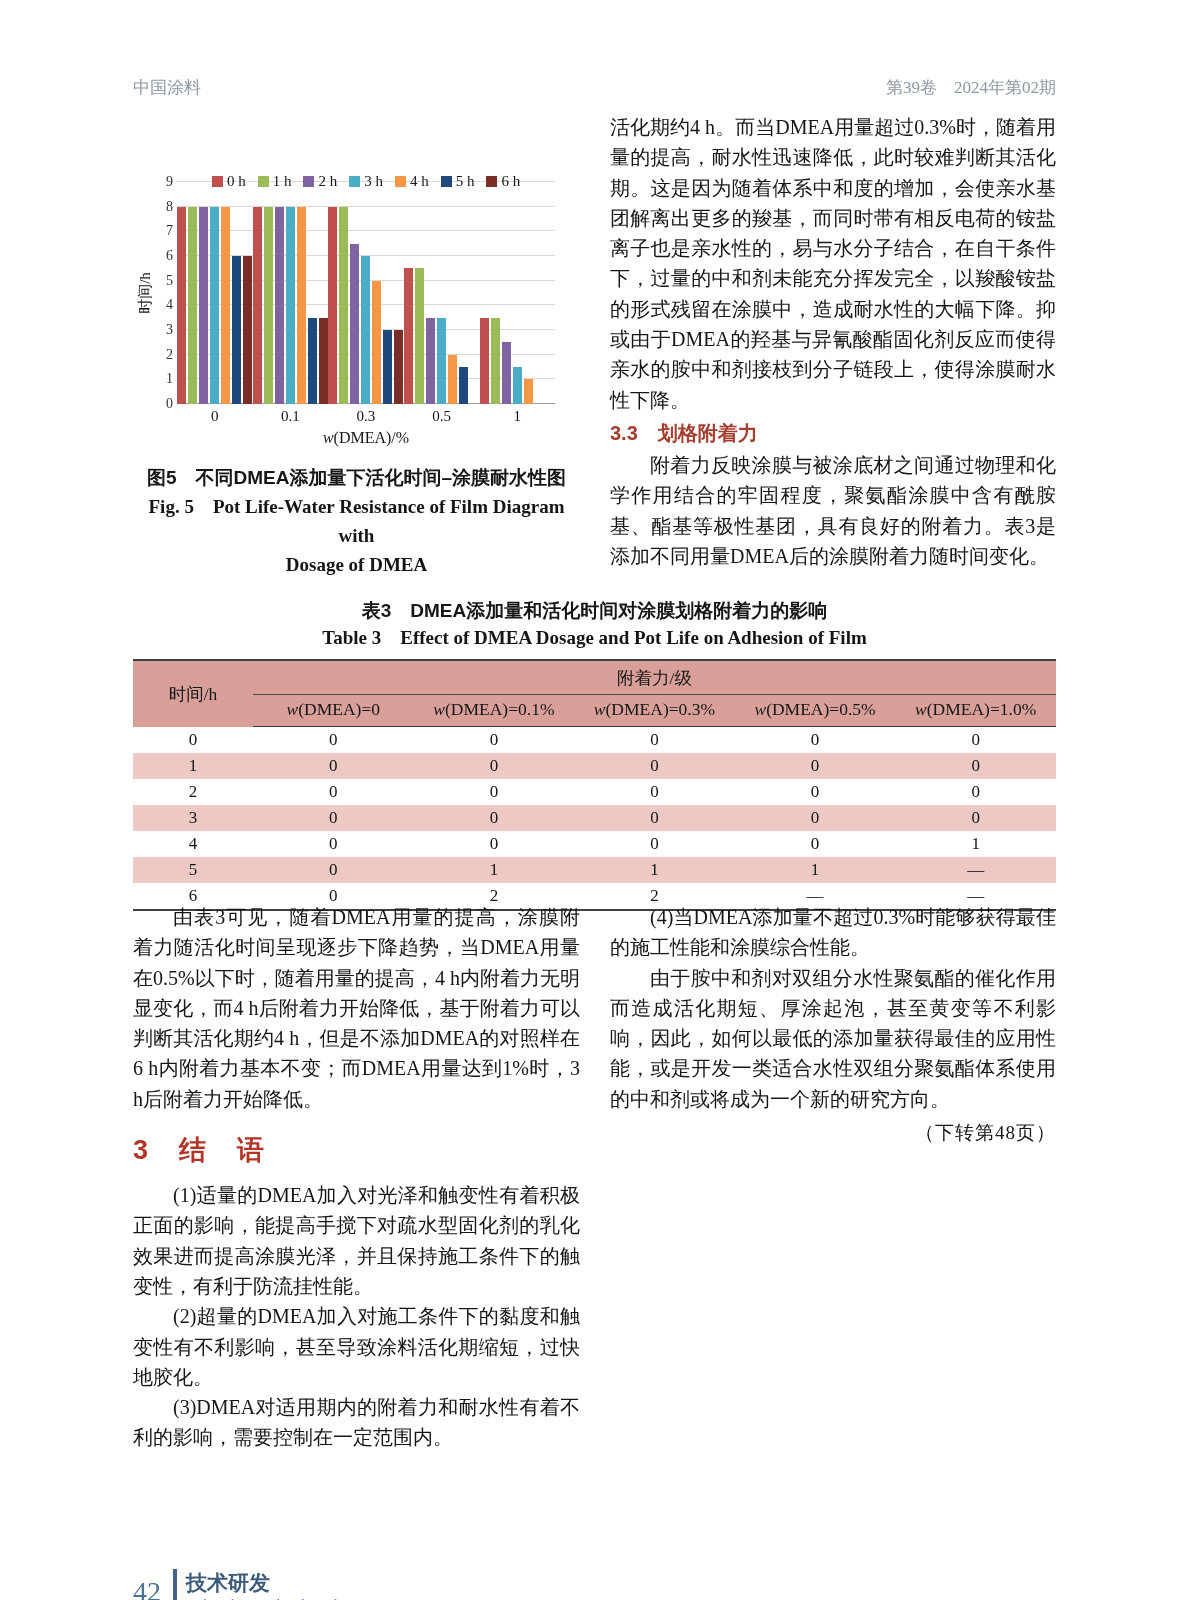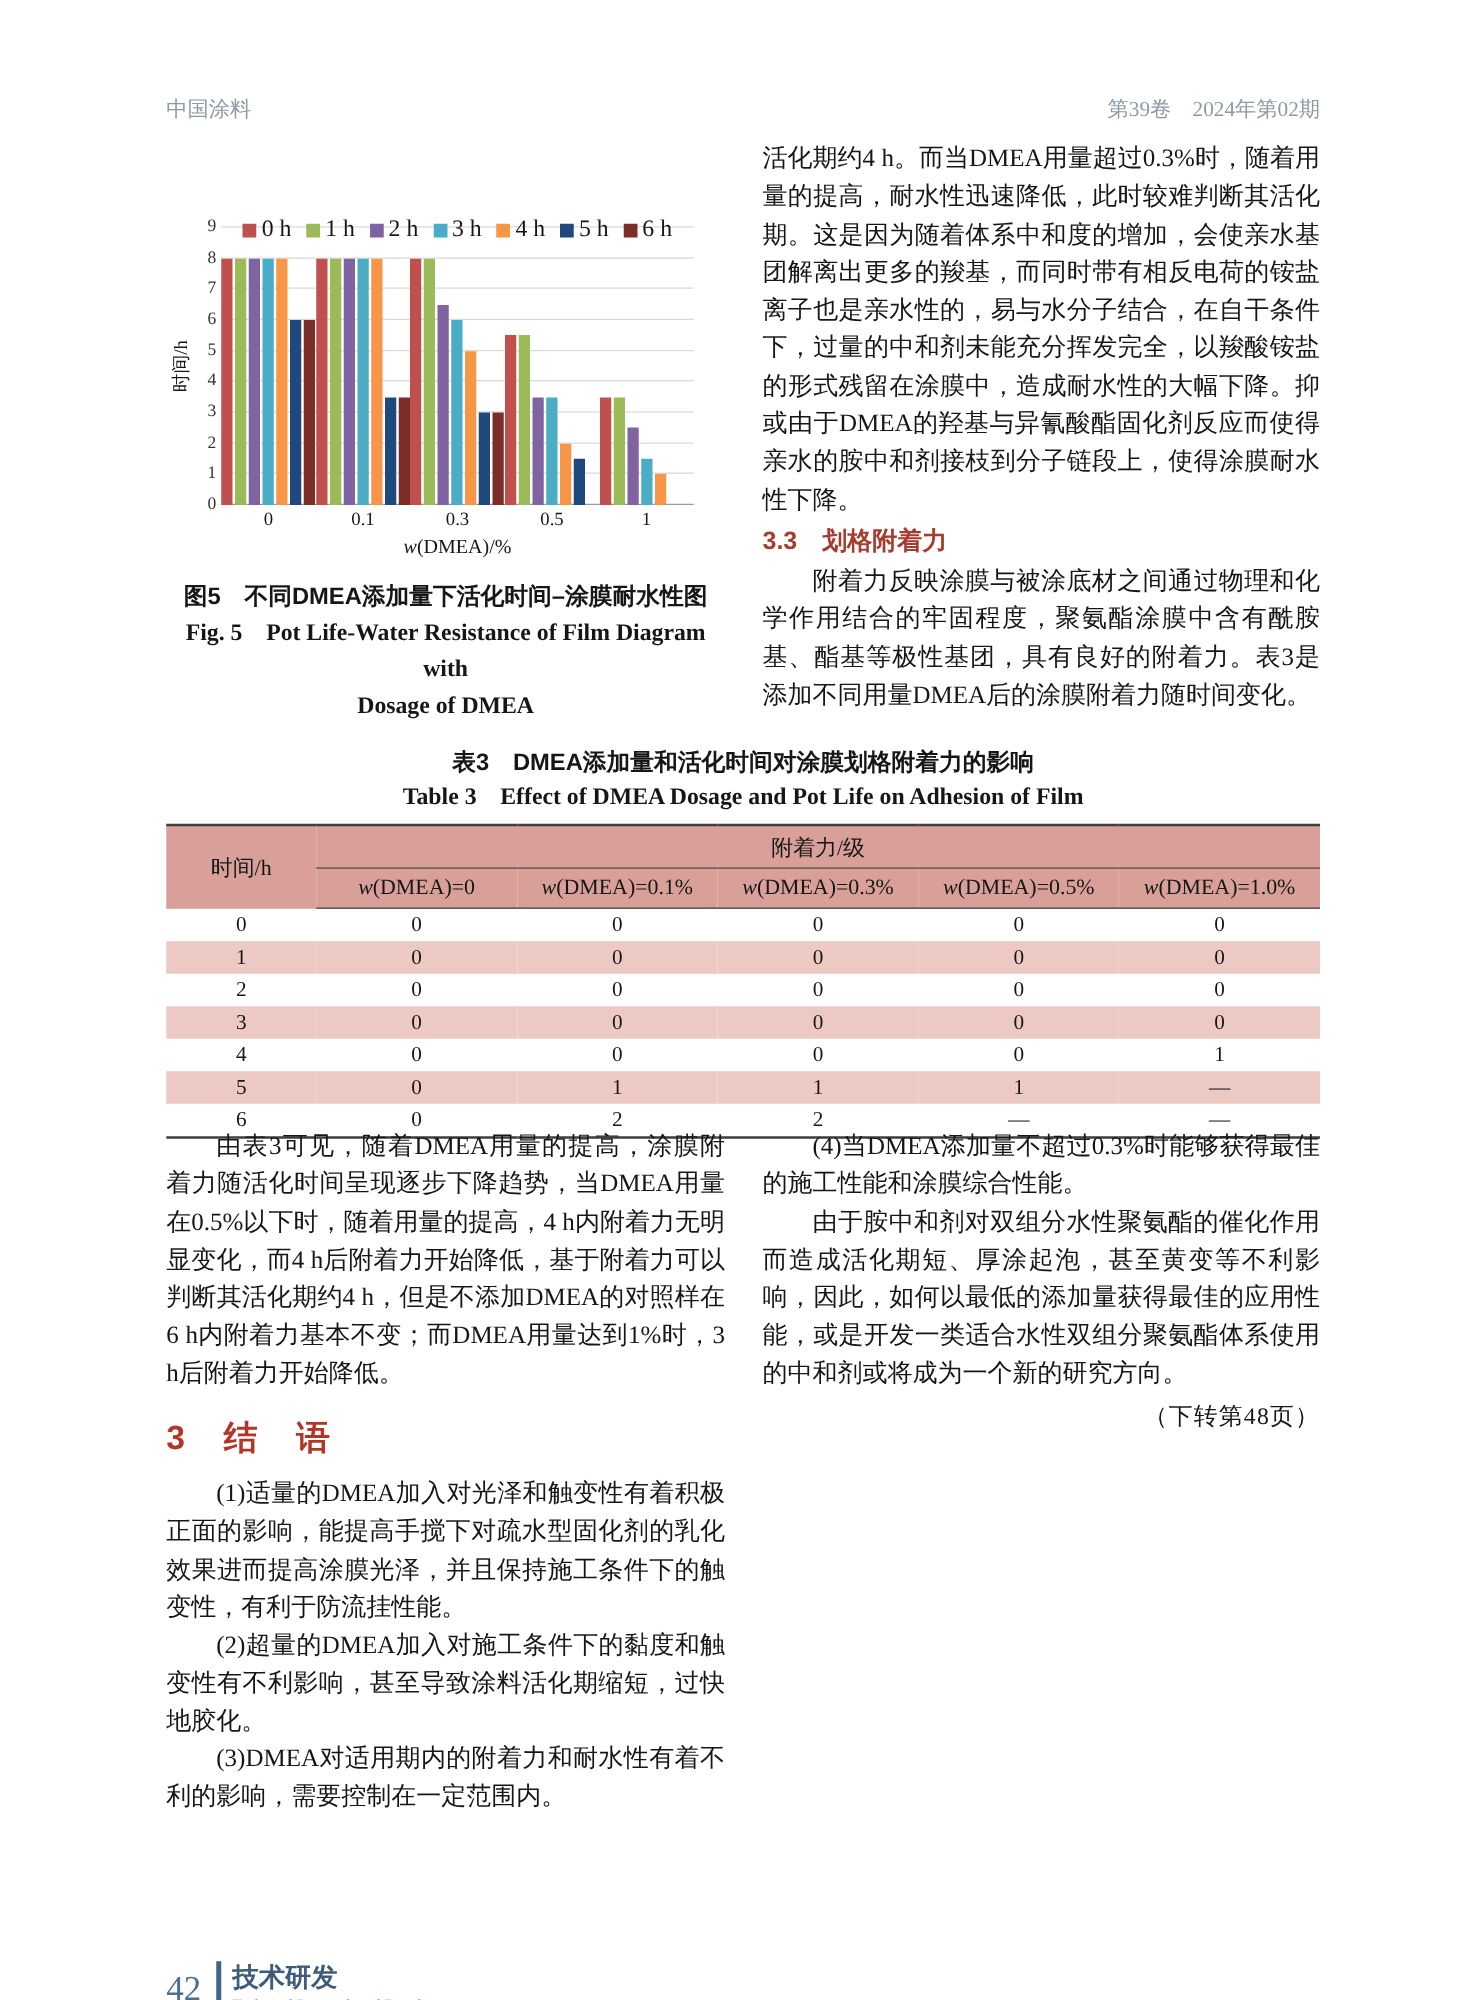--- a/index.html
+++ b/index.html
@@ -29,21 +29,21 @@
   .chart-row{display:flex;align-items:stretch;}
   .ylab-wrap{width:24px;position:relative;}
   .ylab-wrap span{position:absolute;left:-26px;top:50%;transform:translate(0,-50%) rotate(-90deg);
     transform-origin:center;font-size:15px;white-space:nowrap;display:block;width:80px;text-align:center;left:-28px;}
   .yticks{width:20px;position:relative;font-size:14px;color:#333;}
   .yticks div{position:absolute;right:4px;width:16px;text-align:right;line-height:18px;}
   .plot{position:relative;width:378px;height:222px;}
   .gridline{position:absolute;left:0;right:0;height:1px;background:#d9d9d9;}
   .gridline.zero{background:#9b9b9b;}
   .chart-legend{position:absolute;top:-9px;left:0;width:100%;display:flex;justify-content:center;
-    gap:12px;font-size:19px;z-index:3;}
+    gap:12px;font-size:15px;z-index:3;}
   .legend-item{display:flex;align-items:center;gap:4px;}
   .legend-swatch{width:11px;height:11px;display:inline-block;}
   .bars{position:absolute;left:0;right:0;top:0;bottom:0;display:flex;z-index:2;}
   .bar-group{flex:1;display:flex;align-items:flex-end;justify-content:center;gap:2px;height:100%;}
   .bar{width:9px;}
   .xticks{display:flex;width:378px;margin-left:44px;font-size:15px;margin-top:4px;}
   .xticks div{flex:1;text-align:center;}
   .chart-xlabel{width:378px;margin-left:44px;text-align:center;font-size:16px;margin-top:4px;}
   .fig-caption{margin-top:16px;text-align:center;font-size:19px;line-height:29px;}
   .fig-caption .zh{font-family:"Liberation Sans","DejaVu Sans",sans-serif;font-weight:bold;}

